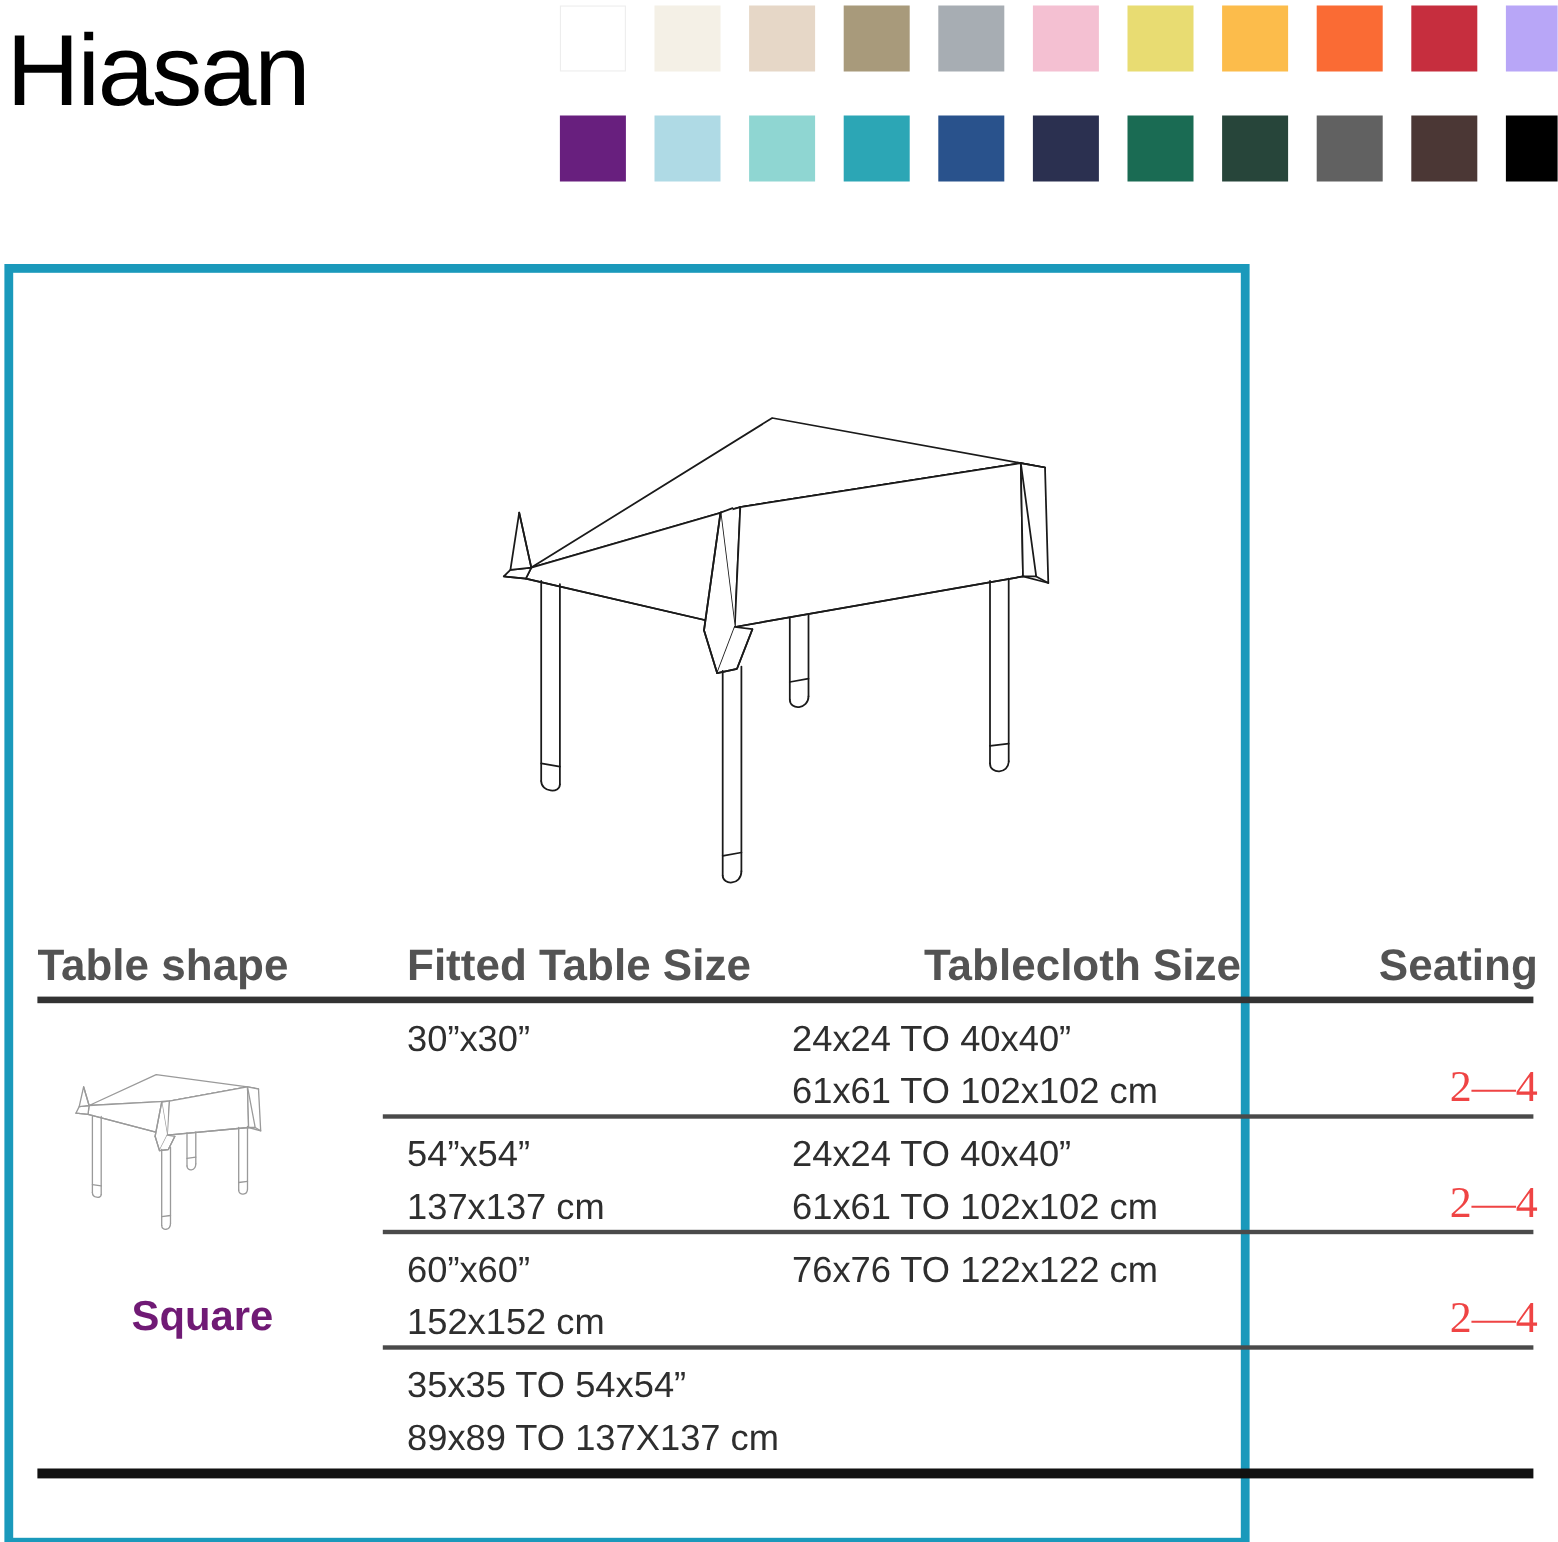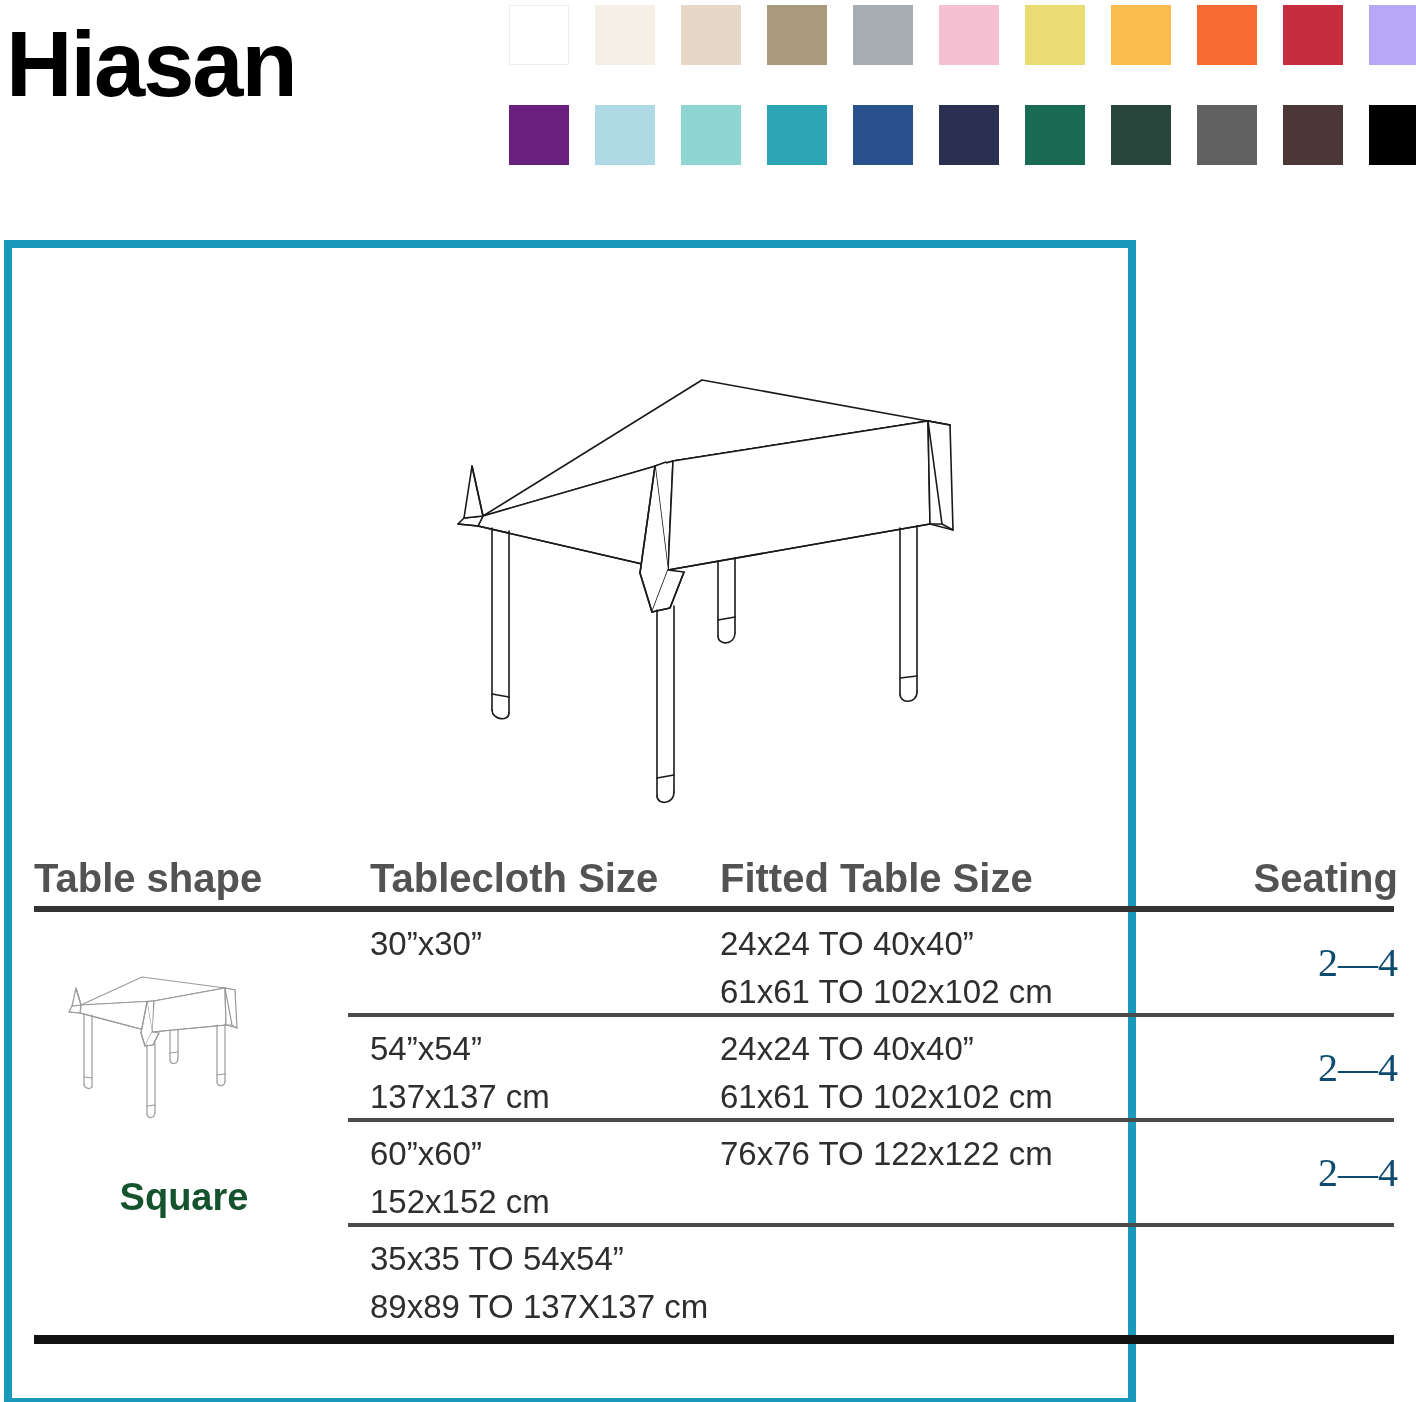--- a/index.html
+++ b/index.html
@@ -12,21 +12,21 @@
   }
 
   
   #header-band{
     position:absolute;left:0;top:0;width:1416px;height:200px;
   }
   #brand-logo{
     position:absolute;left:6px;top:18px;
     font-family:"Liberation Sans", sans-serif;
     font-size:92px;
-    font-weight:bold;
+    font-weight:normal;
     letter-spacing:-2px;
     color:#000000;
     line-height:1;
     white-space:nowrap;
   }
   #swatch-grid{
     position:absolute;left:509px;top:5px;
     width:900px;
   }
   .swatch-row{
@@ -99,23 +99,23 @@
     font-size:33px;
     color:#2e2e2e;
     line-height:1.45;
     padding-top:8px;
     white-space:nowrap;
   }
   .cell .l2{display:block;}
   .cell-seat{
     font-family:"Liberation Serif", serif;
     font-size:40px;
-    color:#0c4a6e;
+    color:#ef4444;
     text-align:right;
-    padding-top:27px;
+    padding-top:52px;
     white-space:nowrap;
   }
   .rule-row{
     position:absolute;
     left:314px;
     width:1046px;
     height:4px;
     background:#4a4a4a;
   }
   .rule-bottom{
@@ -128,21 +128,21 @@
 
   
   #shape-cell{
     position:absolute;
     left:22px;top:724px;
     width:300px;
     text-align:center;
   }
   #shape-icon{width:250px;height:200px;display:block;margin:0 auto;}
   #shape-label{
-    font-size:38px;font-weight:bold;color:#14532d;
+    font-size:38px;font-weight:bold;color:#701a75;
     margin-top:4px;
     letter-spacing:0px;
   }
 </style>
 </head>
 <body>
 
 <div id="header-band">
   <div id="brand-logo">Hiasan</div>
   <div id="swatch-grid">
@@ -222,22 +222,22 @@
 
       <path d="M42 108 L53 158"></path>
       <path d="M520 67 L498 63"></path>
     </g>
   </svg>
 
   <div id="size-table">
 
     <div class="thead">
       <div class="th col-shape">Table shape</div>
+      <div class="th col-fitted">Fitted Table Size</div>
       <div class="th col-cloth">Tablecloth Size</div>
-      <div class="th col-fitted">Fitted Table Size</div>
       <div class="th col-seat">Seating</div>
     </div>
     <div class="rule-head"></div>
 
     <div class="tbody">
 
       <div class="trow">
         <div class="col-shape"></div>
         <div class="cell col-cloth">
           <span>30”x30”</span>

